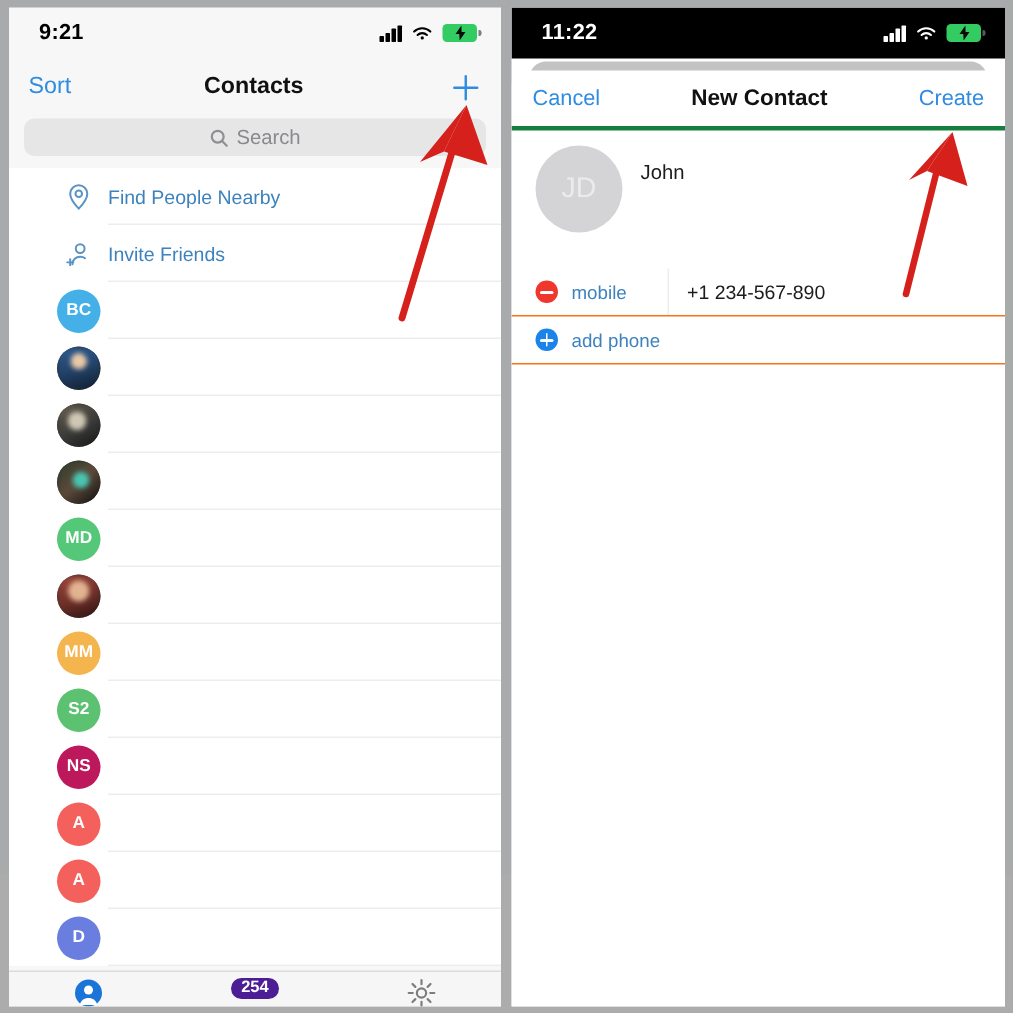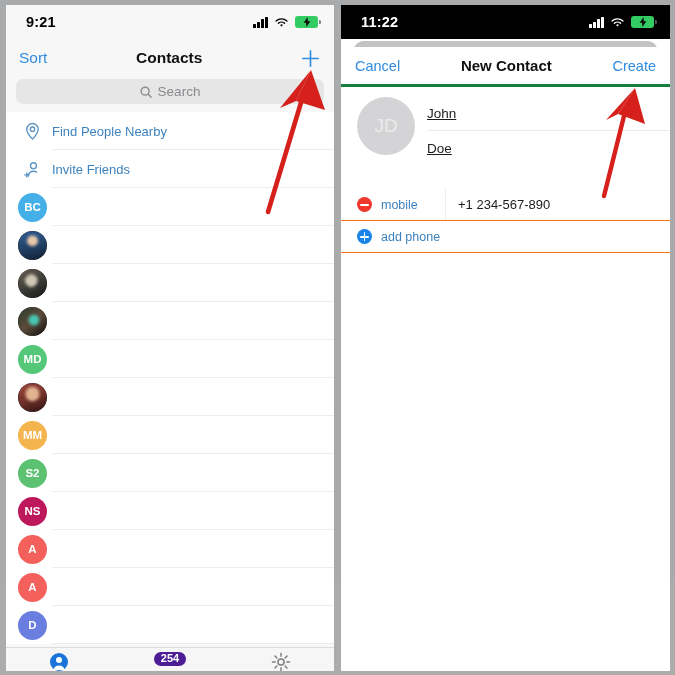--- a/index.html
+++ b/index.html
@@ -58,21 +58,21 @@
     height: 25px; border-radius: 7px; background: #e6e6e7;
     display: flex; align-items: center; justify-content: center; gap: 6px;
   }
   .search-icon { width: 12px; height: 12px; stroke: #8e8e93; stroke-width: 1.7; fill: none; }
   .search-ph { font-size: 13.5px; color: #8a8a8e; }
 
   
   .list { background: #fff; }
   .row {
     display: flex; align-items: center; height: 38px;
-    padding-left: 12px; position: relative; background: #fff;
+    padding-left: 12px; position: relative; background: #fff; margin-left: 20px;
   }
   .row::after {
     content:""; position:absolute; left:46px; right:0; bottom:0;
     height:1px; background:#ededed;
   }
   .row-icon { width: 28px; display: flex; align-items: center; justify-content: center; }
   .row-icon svg { width: 19px; height: 19px; stroke: #5a93c4; fill: none; stroke-width: 1.4; }
   .row-label { font-size: 13px; color: #3d82bd; margin-left: 6px; }
 
   .avatar {
@@ -136,21 +136,21 @@
 
   .name-block { display: flex; padding: 10px 0 0 16px; }
   .big-avatar {
     width: 58px; height: 58px; border-radius: 50%; background: #d4d4d6;
     display: flex; align-items: center; justify-content: center;
     font-size: 19px; font-weight: 500; color: #ebebec; flex: 0 0 auto;
   }
   .name-fields { flex: 1; margin-left: 12px; }
   .name-field {
     height: 34px; display: flex; align-items: center;
-    font-size: 13.5px; color: #1c1c1e; border-bottom: 1px solid #ebebeb; text-decoration: underline;
+    font-size: 13.5px; color: #1c1c1e; border-bottom: 1px solid #ebebeb;
   }
   .name-field:last-child { border-bottom: none; }
 
   .phone-group { margin-top: 24px; }
   .phone-row {
     height: 32px; display: flex; align-items: center; padding-left: 16px;
     border-bottom: 1px solid #f97316;
   }
   .circ { width: 15px; height: 15px; border-radius: 50%; position: relative; flex: 0 0 auto; }
   .circ.minus { background: #f0372e; }
@@ -335,21 +335,20 @@
       <div class="sheet-nav">
         <div class="act">Cancel</div>
         <div class="ttl">New Contact</div>
         <div class="act right">Create</div>
       </div>
 
       <div class="name-block">
         <div class="big-avatar">JD</div>
         <div class="name-fields">
           <div class="name-field">John</div>
-          <div class="name-field">Doe</div>
         </div>
       </div>
 
       <div class="phone-group">
         <div class="phone-row">
           <span class="circ minus"></span>
           <span class="phone-label">mobile</span>
           <span class="phone-sep"></span>
           <span class="phone-value">+1 234-567-890</span>
         </div>

